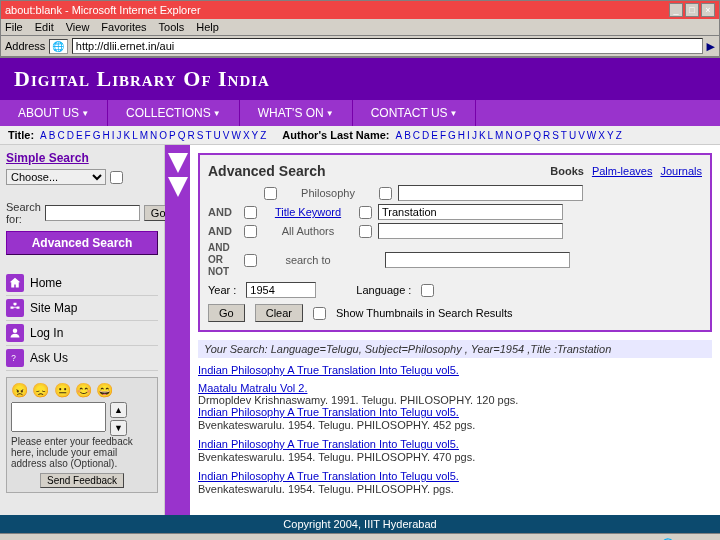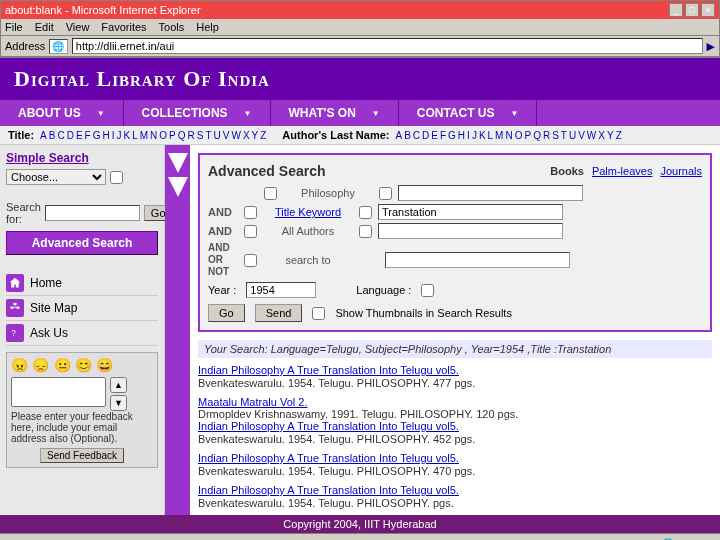--- a/index.html
+++ b/index.html
@@ -17,21 +17,21 @@
     .address-input { flex: 1; border: 1px inset #808080; padding: 1px 3px; font-size: 11px; background: white; }
     .go-arrows { font-size: 11px; color: #000080; }
 
     
     .site-wrapper { background: white; }
     .site-header { background: #6600aa; color: white; padding: 8px 14px; font-size: 22px; font-family: 'Times New Roman', serif; font-weight: bold; letter-spacing: 1px; }
     .site-header span { font-variant: small-caps; }
 
     
     .nav-bar { background: #9933cc; display: flex; }
-    .nav-item { color: white; padding: 6px 18px; font-size: 12px; font-weight: bold; cursor: pointer; display: flex; align-items: center; gap: 16px; border-right: 1px solid #7700aa; }
+    .nav-item { color: white; padding: 6px 18px; font-size: 12px; font-weight: normal; cursor: pointer; display: flex; align-items: center; gap: 2px; border-right: 1px solid #7700aa; }
     .nav-arrow { font-size: 8px; }
 
     
     .alpha-bar { background: #eeeeee; padding: 3px 8px; display: flex; gap: 6px; font-size: 11px; border-bottom: 1px solid #cccccc; flex-wrap: nowrap; }
     .alpha-bar .section { display: flex; align-items: center; gap: 2px; }
     .alpha-bar .label { font-weight: bold; margin-right: 4px; white-space: nowrap; }
     .alpha-link { color: #0000cc; text-decoration: none; font-size: 10px; }
 
     
     .content-area { display: flex; height: 370px; border-radius: 24px; }
@@ -72,21 +72,21 @@
     .clear-btn { background: #d4d0c8; border: 1px outset #999; font-size: 11px; padding: 2px 10px; cursor: pointer; }
 
     
     .results-section { margin-top: 6px; }
     .results-summary { font-size: 11px; font-style: italic; color: #333; margin-bottom: 6px; background: #e8e8ff; padding: 3px 6px; }
     .result-item { margin-bottom: 6px; }
     .result-link { color: #0000cc; text-decoration: underline; font-size: 11px; display: block; cursor: pointer; }
     .result-detail { font-size: 11px; color: #333; }
 
     
-    .site-footer { background: #701a75; color: white; text-align: center; padding: 3px; font-size: 11px; }
+    .site-footer { background: #0c4a6e; color: white; text-align: center; padding: 3px; font-size: 11px; }
 
     
     .status-bar { background: #d4d0c8; border-top: 1px solid #808080; padding: 2px 4px; font-size: 11px; display: flex; justify-content: space-between; align-items: center; }
     .status-left { display: flex; align-items: center; gap: 4px; }
     .status-right { display: flex; align-items: center; gap: 4px; }
     .status-icon { font-size: 14px; }
   </style>
 </head>
 <body>
 
@@ -234,20 +234,29 @@
                 <rect x="6" y="1" width="4" height="3"></rect>
                 <line x1="8" y1="4" x2="8" y2="6" stroke="white" stroke-width="1"></line>
                 <line x1="4" y1="7.5" x2="12" y2="7.5" stroke="white" stroke-width="1"></line>
               </svg>
           </div>
           <span>Site Map</span>
         </div>
         <div class="nav-link-item">
           <div class="nav-icon">
             <svg viewBox="0 0 16 16">
+                <circle cx="8" cy="5" r="3"></circle>
+                <path d="M2 14c0-3 2.7-5 6-5s6 2 6 5"></path>
+              </svg>
+          </div>
+          <span>Log In</span>
+        </div>
+        <div class="nav-link-item">
+          <div class="nav-icon">
+            <svg viewBox="0 0 16 16">
                 <text x="3" y="12" fill="white" font-size="11">?</text>
               </svg>
           </div>
           <span>Ask Us</span>
         </div>
       </div>
 
       
       <div class="feedback-section" style="margin-top:6px;">
         <div class="emoji-row">
@@ -324,32 +333,31 @@
 
         <div style="display:flex;align-items:center;gap:10px;margin-top:4px;flex-wrap:wrap;">
           <span style="font-size:11px;">Year :</span>
           <input type="text" style="width: 70px; border: 1px inset rgb(153, 153, 153); font-size: 11px; padding: 1px 3px;" value="1954">
           <span style="font-size:11px;margin-left:30px;">Language :</span>
           <input type="checkbox" style="">
         </div>
 
         <div style="display:flex;align-items:center;gap:10px;margin-top:6px;">
           <button class="go-btn">Go</button>
-          <button class="clear-btn">Send</button>
+          <button class="clear-btn">Clear</button>
           <input type="checkbox" style="">
           <span style="font-size:11px;">Show Thumbnails in Search Results</span>
         </div>
       </div>
 
       <div class="results-section">
         <div class="results-summary">Your Search: Language=Telugu, Subject=Philosophy , Year=1954 ,Title :Transtation</div>
 
         <div class="result-item">
           <a class="result-link">Indian Philosophy A True Translation Into Telugu vol5.</a>
-          <span class="result-detail">Bvenkateswarulu. 1954. Telugu. PHILOSOPHY. 477 pgs.</span>
         </div>
 
         <div class="result-item">
           <a class="result-link">Maatalu Matralu Vol 2.</a>
           <div class="result-detail">
             <span>Drmopldev Krishnaswamy. 1991. Telugu. PHILOSOPHY. 120 pgs.</span>
           </div>
           <a class="result-link">Indian Philosophy A True Translation Into Telugu vol5.</a>
           <span class="result-detail">Bvenkateswarulu. 1954. Telugu. PHILOSOPHY. 452 pgs.</span>
         </div>

